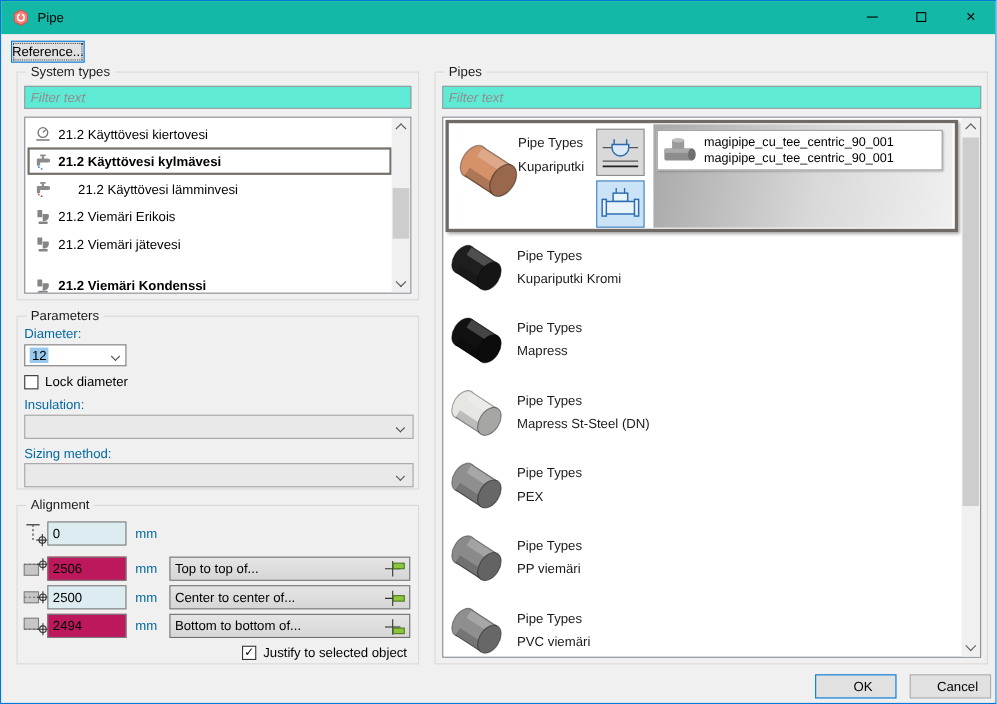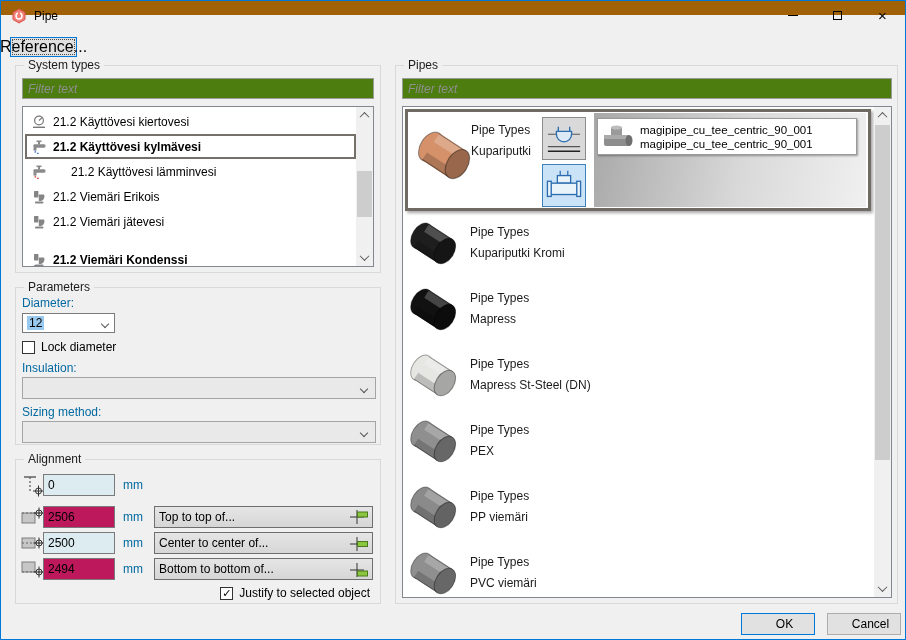--- a/index.html
+++ b/index.html
@@ -1,32 +1,32 @@
 <!DOCTYPE html>
 <html><head>
 <meta charset="utf-8">
 <style>
   html,body{margin:0;padding:0;background:#cfcfcf;}
   *{box-sizing:border-box;font-family:"Liberation Sans",sans-serif;}
   .window{position:relative;width:906px;height:640px;background:#f0f0f0;
     border:1px solid #0078d7;overflow:hidden;font-size:12px;color:#000;}
   
-  .titlebar{position:absolute;left:0;top:0;width:100%;height:14px;background:#a16207;}
+  .titlebar{position:absolute;left:0;top:0;width:100%;height:30px;background:#14b8a6;}
   .title-icon{position:absolute;left:10px;top:7px;width:16px;height:16px;}
   .title-text{position:absolute;left:33px;top:8px;font-size:12px;}
   .winbtn{position:absolute;top:0;width:45px;height:29px;display:flex;align-items:center;justify-content:center;}
   .btn-min{right:90px}.btn-max{right:45px}.btn-close{right:0}
   .glyph-min{width:10px;height:0;border-top:1px solid #000;display:block}
   .glyph-max{width:9px;height:9px;border:1px solid #000;display:block}
   .glyph-close{font-size:15px;line-height:15px;}
   
   .gb{position:absolute;border:1px solid #d9d9d9;background:transparent;}
   .gb-label{position:absolute;top:-8px;left:8px;background:#f0f0f0;padding:0 4px;font-size:12px;color:#1b1b1b;}
   .txt{position:absolute;font-size:12px;color:#0369a1;white-space:nowrap;}
-  input.filter{position:absolute;height:21px;border:1px solid #9a9a9a;background:#4d7c0f;padding:0 5px;font-size:12px;}
+  input.filter{position:absolute;height:21px;border:1px solid #9a9a9a;background:#5eead4;padding:0 5px;font-size:12px;}
   input.filter::placeholder{color:#8f8f8f;font-style:italic;}
   input.num{position:absolute;height:22px;width:72px;border:1px solid #7a7a7a;background:#be185d;padding:0 4px;font-size:12px;}
   input.pale{background:#dcecf1;}
   .listbox{position:absolute;background:#fff;border:1px solid #828790;overflow:hidden;}
   
   .srow{position:absolute;left:2px;width:331px;height:25px;display:flex;align-items:center;gap:6px;padding-left:4px;border:2px solid transparent;}
   .srow.selected{border-color:#75706a;background:#fff;font-weight:bold;}
   .srow svg{flex:0 0 auto;}
   
   .sb{position:absolute;right:0;top:0;bottom:0;width:17px;background:#f0f0f0;}
@@ -56,21 +56,21 @@
     display:flex;align-items:center;}
   .whitebox .lines{font-size:11.5px;line-height:14px;}
   .pitem{position:absolute;left:0;width:470px;height:60px;}
   .pitem .cyl{position:absolute;left:2px;top:0;}
   .pitem .lines{position:absolute;left:67px;top:4px;}
   
   .fbtn{position:absolute;width:74px;height:22px;background:#e1e1e1;border:1px solid #adadad;
     display:flex;align-items:center;justify-content:center;font-size:12px;padding-left:13px;}
   .fbtn.default{border-color:#0078d7;}
   .refbtn{position:absolute;left:9px;top:36px;width:67px;height:20px;background:#e1e1e1;border:1px solid #0078d7;
-    outline:1px dotted #4a4a4a;outline-offset:-3px;display:flex;align-items:flex-end;justify-content:center;font-size:16px;}
+    outline:1px dotted #4a4a4a;outline-offset:-3px;display:flex;align-items:center;justify-content:center;font-size:12px;}
 </style>
 </head>
 <body>
 
 <svg width="0" height="0" style="position:absolute">
   <defs>
     <g id="cyl-shape">
       <g transform="rotate(33 29 25)">
         <ellipse cx="14" cy="25" rx="9" ry="14" fill="currentColor" stroke="rgba(0,0,0,.35)" stroke-width="1"></ellipse>
         <rect x="14" y="11" width="28" height="28" fill="currentColor"></rect>

